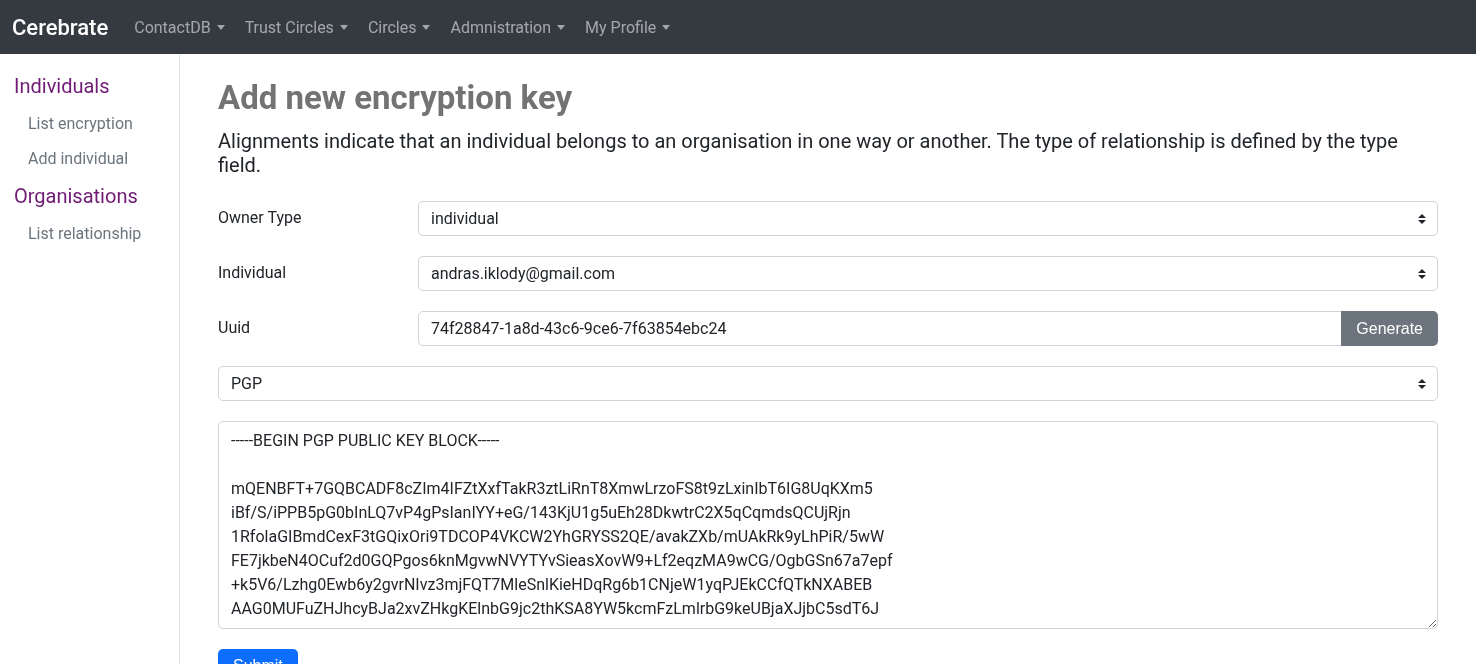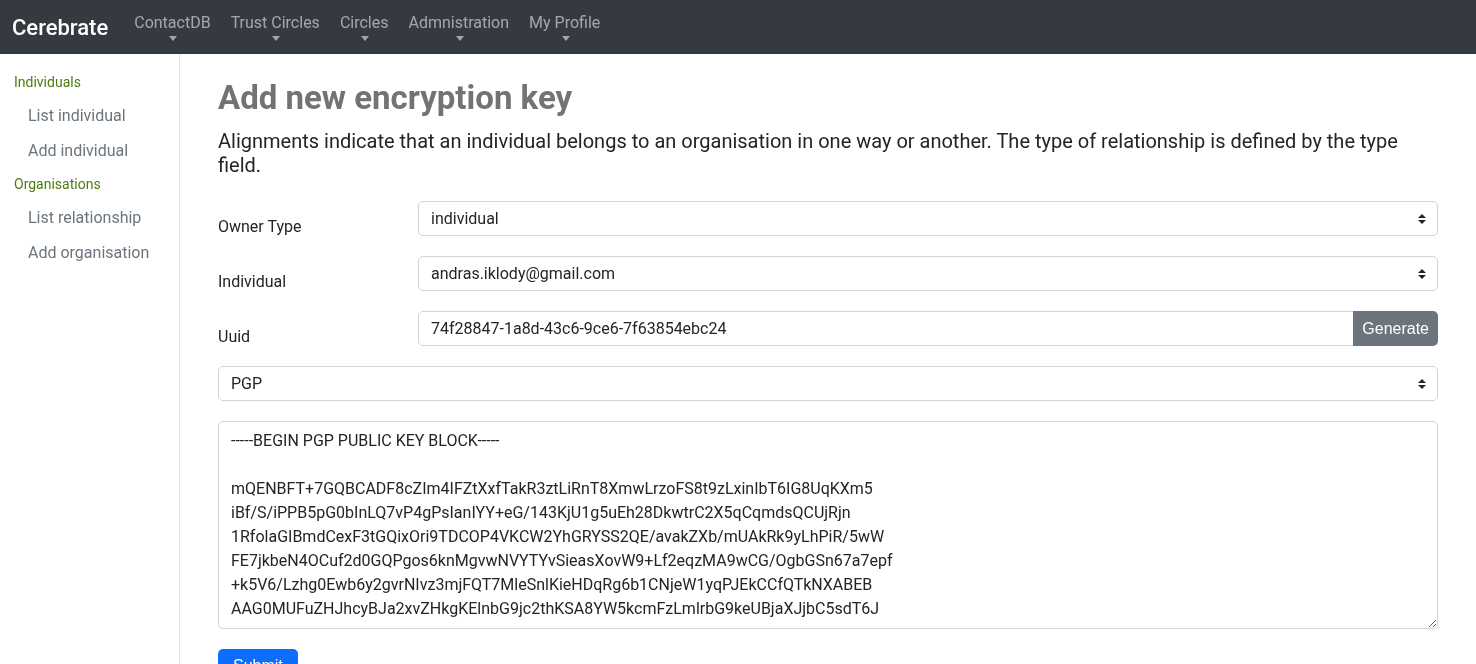--- a/index.html
+++ b/index.html
@@ -28,44 +28,43 @@
       padding: 8px 0;
     }
     .nav-item {
       color: rgba(255,255,255,0.55);
       font-size: 16px;
       padding: 8px 10px;
       cursor: pointer;
       display: flex;
       align-items: center;
       gap: 4px;
-      flex-direction: column;
     }
     .caret {
       width: 0;
       height: 0;
       border-left: 4px solid transparent;
       border-right: 4px solid transparent;
       border-top: 5px solid rgba(255,255,255,0.55);
       display: inline-block;
       margin-left: 2px;
     }
     .layout {
       display: flex;
     }
     .sidebar {
       width: 180px;
       min-width: 180px;
       border-right: 1px solid #dee2e6;
       padding-top: 12px;
     }
     .sidebar-header {
-      font-size: 14px;
+      font-size: 20px;
       font-weight: 400;
-      color: #4d7c0f;
+      color: #701a75;
       padding: 8px 14px;
     }
     .sidebar-item {
       font-size: 16px;
       color: #6c757d;
       padding: 8px 14px 8px 28px;
       cursor: pointer;
     }
     .main {
       flex: 1;
@@ -77,21 +76,21 @@
       color: #737373;
       margin-bottom: 12px;
     }
     .page-subtitle {
       font-size: 20px;
       color: #212529;
       margin-bottom: 24px;
     }
     .form-row {
       display: flex;
-      align-items: flex-end;
+      align-items: flex-start;
       margin-bottom: 20px;
     }
     .form-label {
       width: 200px;
       min-width: 200px;
       font-size: 16px;
       color: #212529;
       padding-top: 7px;
     }
     .form-field {
@@ -146,21 +145,21 @@
     }
     textarea.form-control {
       resize: both;
       min-height: 200px;
       line-height: 1.5;
     }
     .btn-secondary {
       background-color: #6c757d;
       color: #fff;
       border: none;
-      padding: 8px 9px;
+      padding: 8px 15px;
       font-size: 16px;
       border-radius: 0 5px 5px 0;
       cursor: pointer;
       margin-left: -1px;
     }
     .input-group .form-control {
       border-radius: 5px 0 0 5px;
     }
     .input-group {
       display: flex;
@@ -199,25 +198,24 @@
   </div>
   <div class="nav-item">
     <span>My Profile</span>
     <span class="caret"></span>
   </div>
 </nav>
 
 <div class="layout">
   <aside class="sidebar">
     <div class="sidebar-header">Individuals</div>
-    <div class="sidebar-item">List individual</div>
+    <div class="sidebar-item">List encryption</div>
     <div class="sidebar-item">Add individual</div>
     <div class="sidebar-header">Organisations</div>
     <div class="sidebar-item">List relationship</div>
-    <div class="sidebar-item">Add organisation</div>
   </aside>
 
   <main class="main">
     <h1 class="page-title">Add new encryption key</h1>
     <p class="page-subtitle">Alignments indicate that an individual belongs to an organisation in one way or another. The type of relationship is defined by the type field.</p>
 
     <div class="form-row">
       <label class="form-label">Owner Type</label>
       <div class="form-field">
         <div class="select-wrap">

